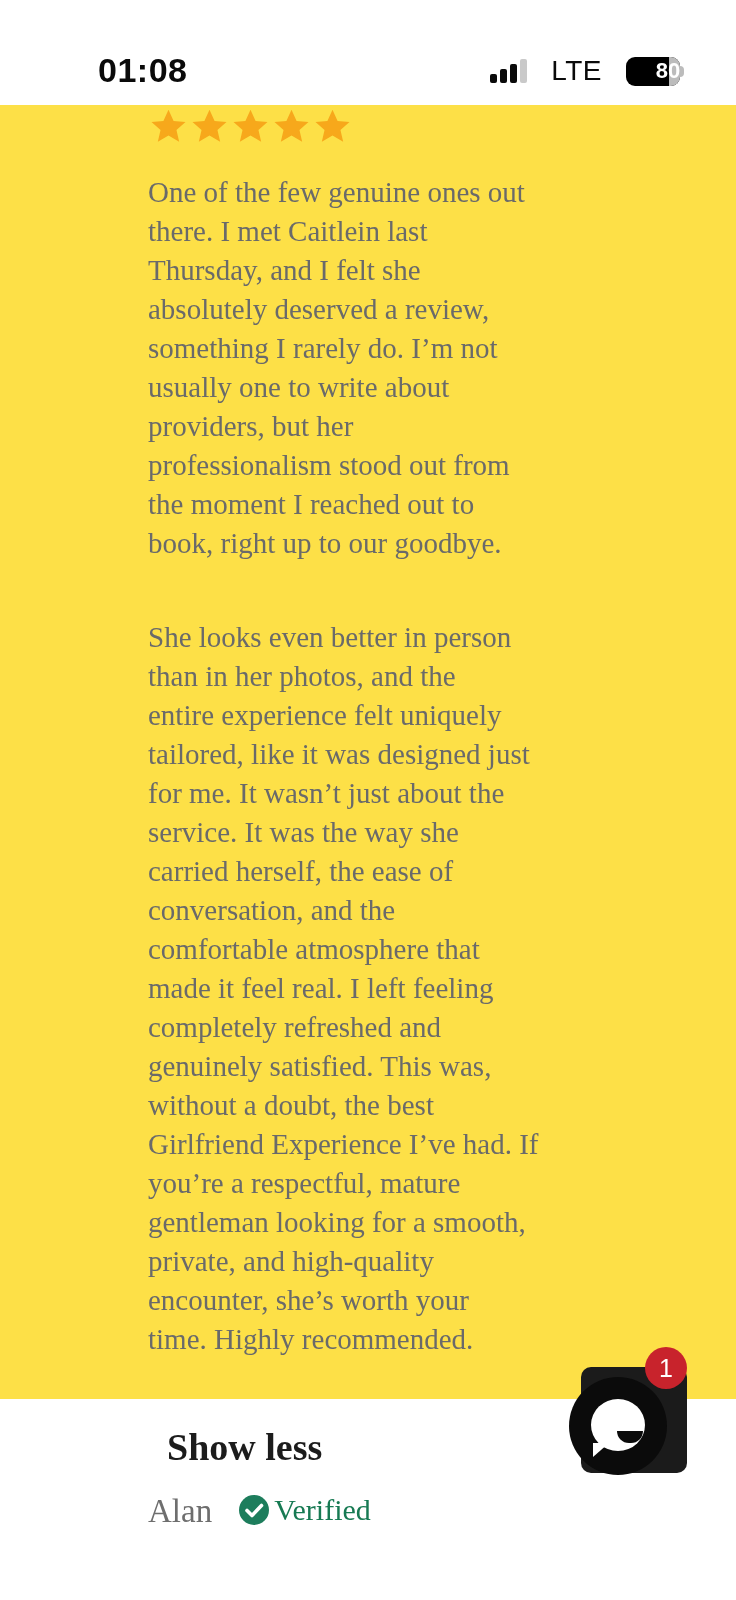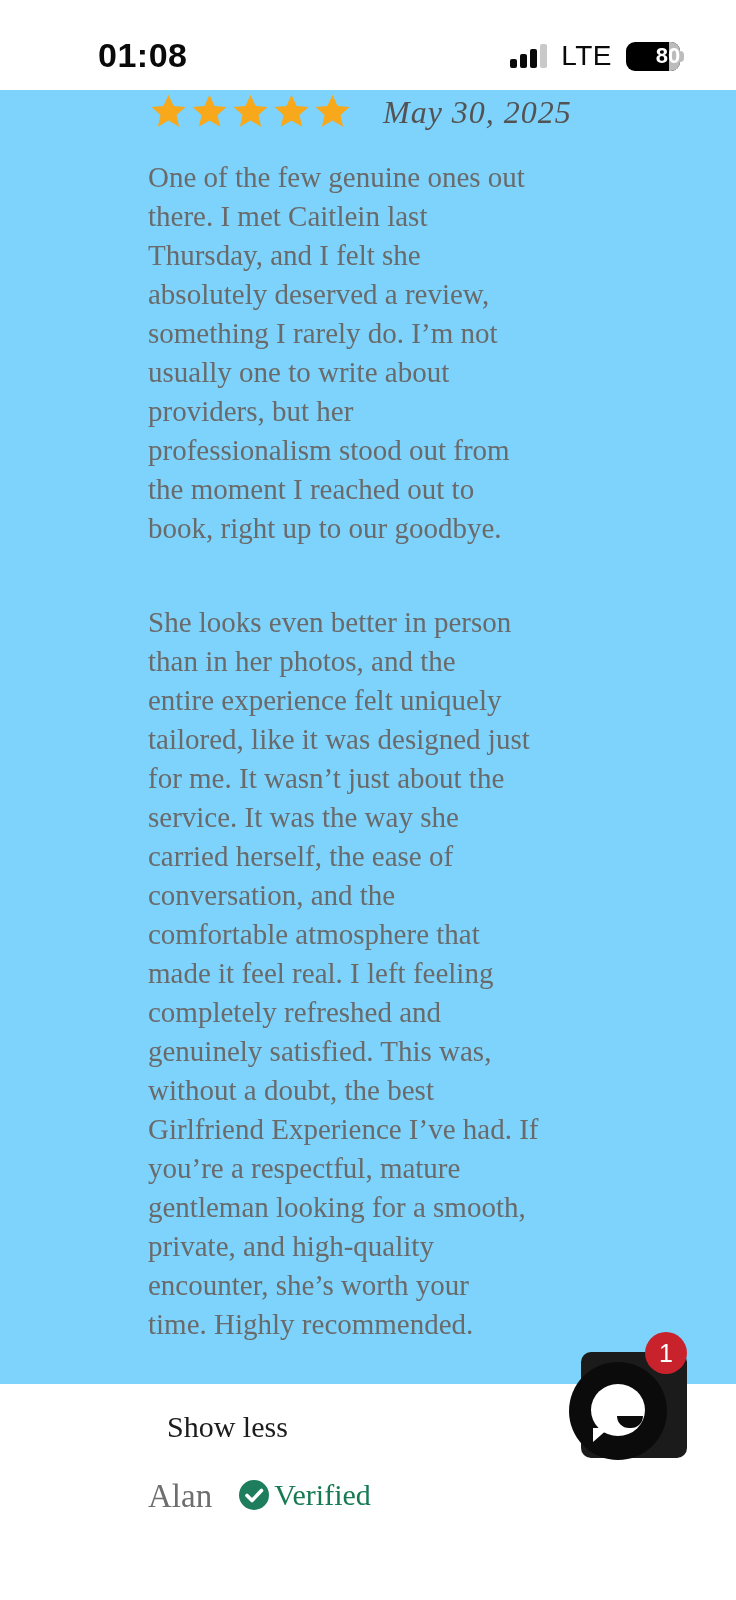--- a/index.html
+++ b/index.html
@@ -3,30 +3,30 @@
 <meta charset="utf-8">
 <style>
   * { margin:0; padding:0; box-sizing:border-box; }
   html,body { width:736px; height:1600px; }
   body {
     font-family: "Liberation Serif", serif;
     background:#ffffff;
     position:relative;
     overflow:hidden;
   }
-  .screen { position:absolute; inset:0; width:736px; height:1384px; background:#7dd3fc; }
+  .screen { position:absolute; inset:0; width:736px; height:1384px; background:#fde047;margin-top:15px; }
 
   
   .status-bar { position:absolute; top:0; left:0; width:736px; height:90px; background:#fff; }
   .status-time {
     position:absolute; left:98px; top:36px;
     font-family:"Liberation Sans", sans-serif;
     font-size:34px; font-weight:700; color:#0a0a0a; letter-spacing:.5px;
   }
-  .status-right { position:absolute; right:52px; top:40px; display:flex; align-items:center; gap:14px; }
+  .status-right { position:absolute; right:52px; top:40px; display:flex; align-items:center; gap:24px; }
   .signal { display:flex; align-items:flex-end; gap:3px; height:24px; }
   .signal .bar { width:7px; border-radius:2px; background:#0a0a0a; }
   .signal .b1{height:9px;} .signal .b2{height:14px;} .signal .b3{height:19px;}
   .signal .b4{height:24px; background:#c9c9c9;}
   .network-label {
     font-family:"Liberation Sans", sans-serif;
     font-size:28px; font-weight:500; color:#0a0a0a; letter-spacing:.5px;
   }
   .battery { position:relative; width:58px; height:29px; }
   .battery-body {
@@ -56,22 +56,23 @@
   }
   .review-paragraph {
     position:absolute; left:148px; width:512px;
     font-size:29px; line-height:39px; color:#6a6a6a;
     white-space:pre-line;
   }
   .para-1 { top:158px; }
   .para-2 { top:603px; }
   .show-less {
     position:absolute; left:167px; top:1410px;
-    font-size:30px; color:#1c1c1c; cursor:pointer; background:none; border:none;
+    font-size:38px; color:#1c1c1c; cursor:pointer; background:none; border:none;
     font-family:"Liberation Serif", serif;
+    font-weight:bold;
   }
   .author-row {
     position:absolute; left:148px; top:1478px;
     display:flex; align-items:flex-start; gap:26px;
   }
   .author-name { font-size:33px; color:#6e6e6e; }
   .verified { display:flex; align-items:center; gap:4px; }
   .verified-text { font-size:30px; color:#177a53; }
 
   
@@ -155,21 +156,20 @@
         <svg width="41" height="40" viewBox="0 0 24 24">
           <path d="M12 1.6l3.05 6.75 7.15.62-5.42 4.82 1.62 7.01L12 17.1l-6.4 3.7 1.62-7.01L1.8 8.97l7.15-.62z" fill="#F7A81B"></path>
         </svg>
         <svg width="41" height="40" viewBox="0 0 24 24">
           <path d="M12 1.6l3.05 6.75 7.15.62-5.42 4.82 1.62 7.01L12 17.1l-6.4 3.7 1.62-7.01L1.8 8.97l7.15-.62z" fill="#F7A81B"></path>
         </svg>
         <svg width="41" height="40" viewBox="0 0 24 24">
           <path d="M12 1.6l3.05 6.75 7.15.62-5.42 4.82 1.62 7.01L12 17.1l-6.4 3.7 1.62-7.01L1.8 8.97l7.15-.62z" fill="#F7A81B"></path>
         </svg>
       </div>
-    <div class="review-date">May 30, 2025</div>
   </div>
 
   <div class="review-paragraph para-1">One of the few genuine ones out
 there. I met Caitlein last
 Thursday, and I felt she
 absolutely deserved a review,
 something I rarely do. I’m not
 usually one to write about
 providers, but her
 professionalism stood out from

